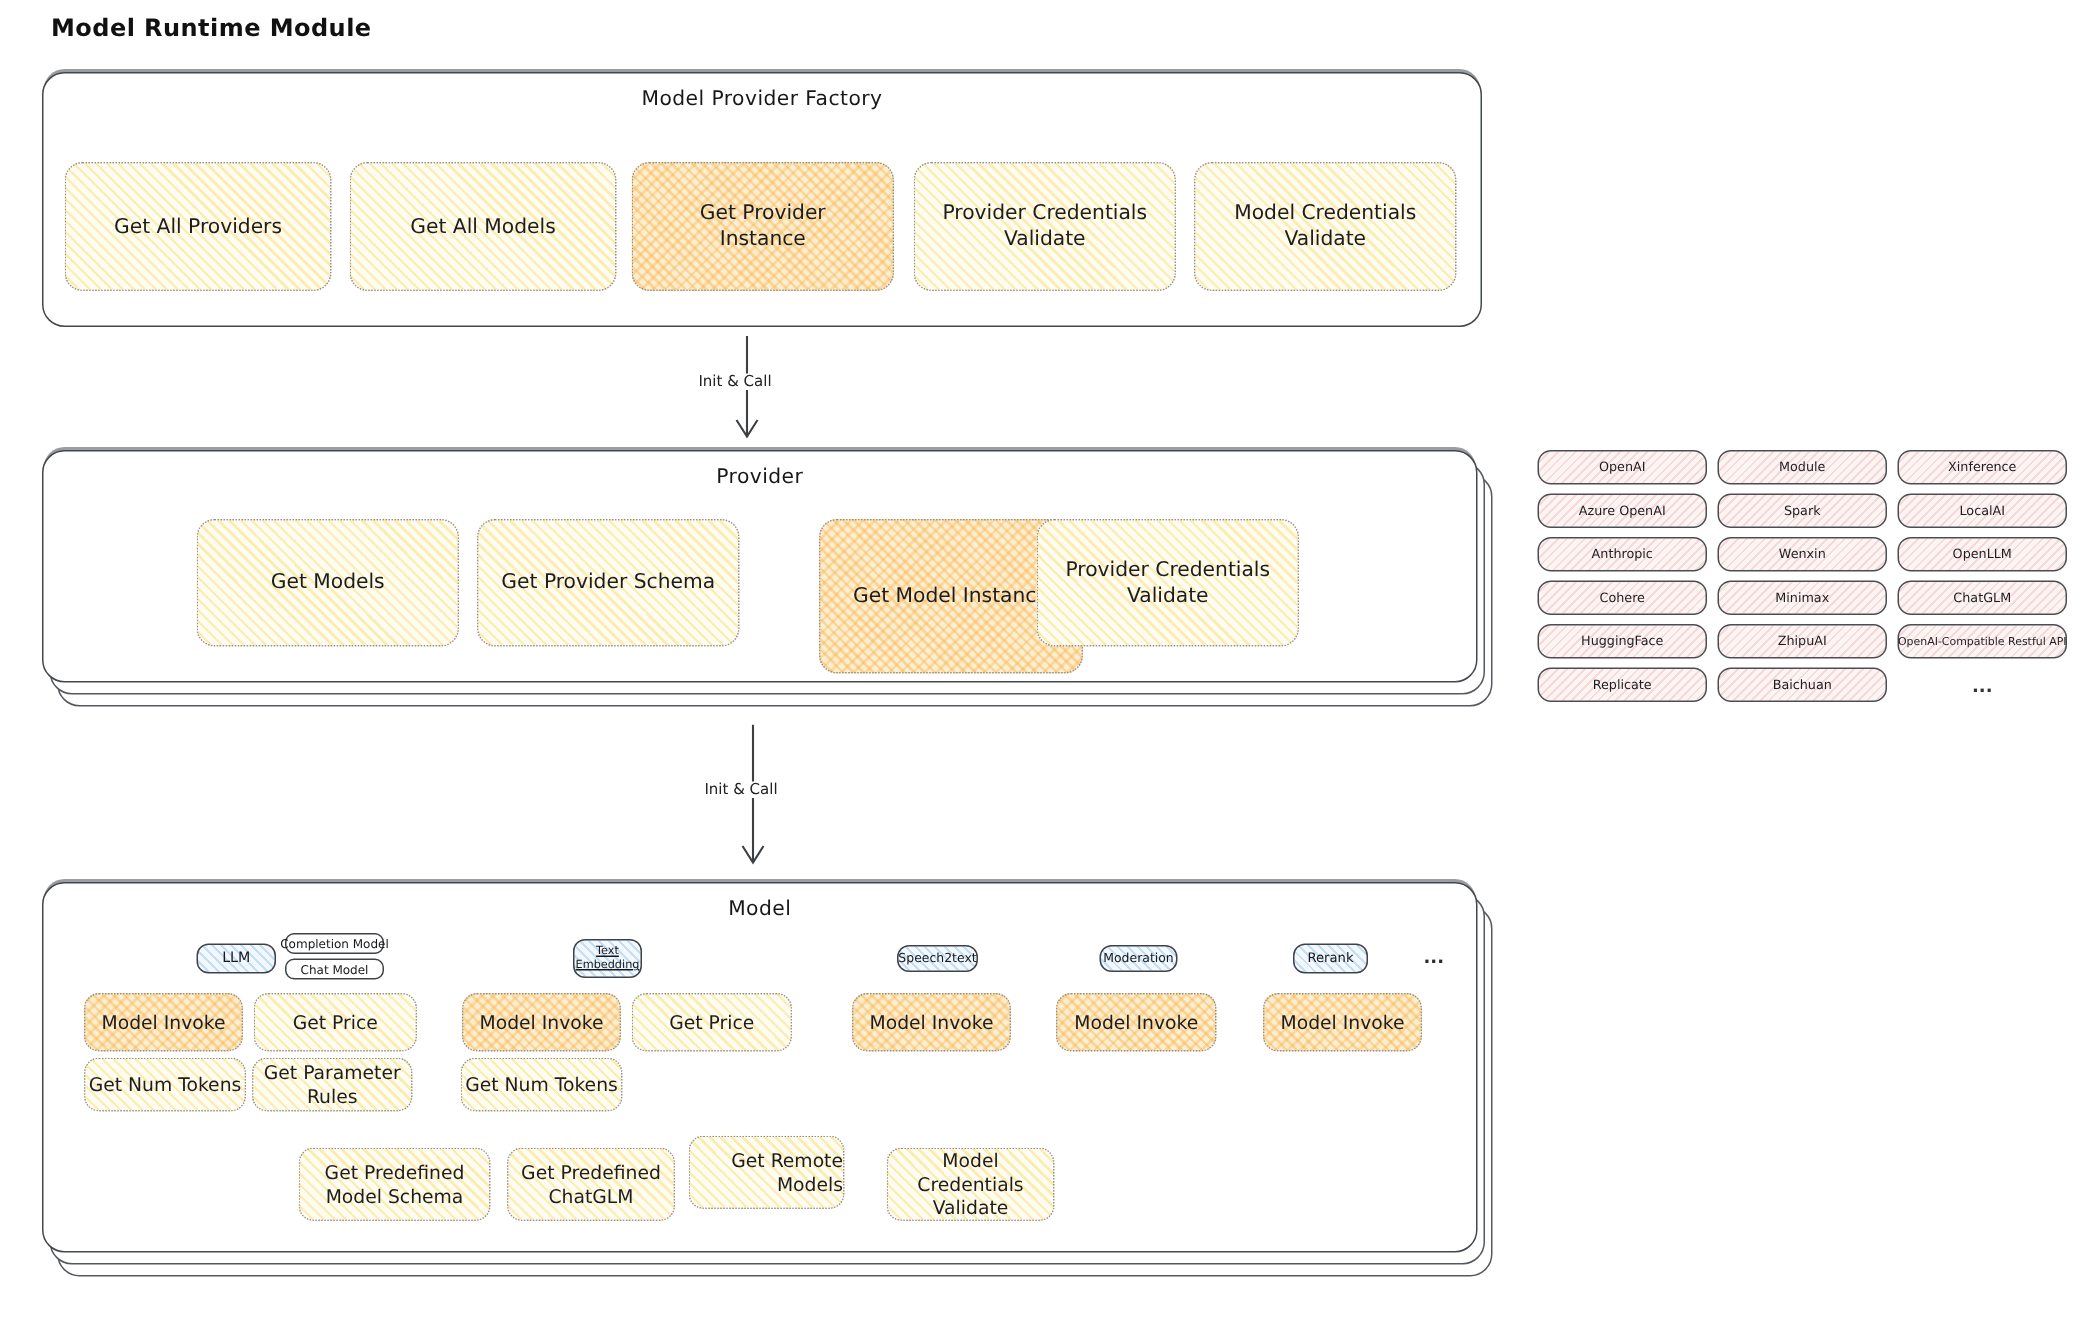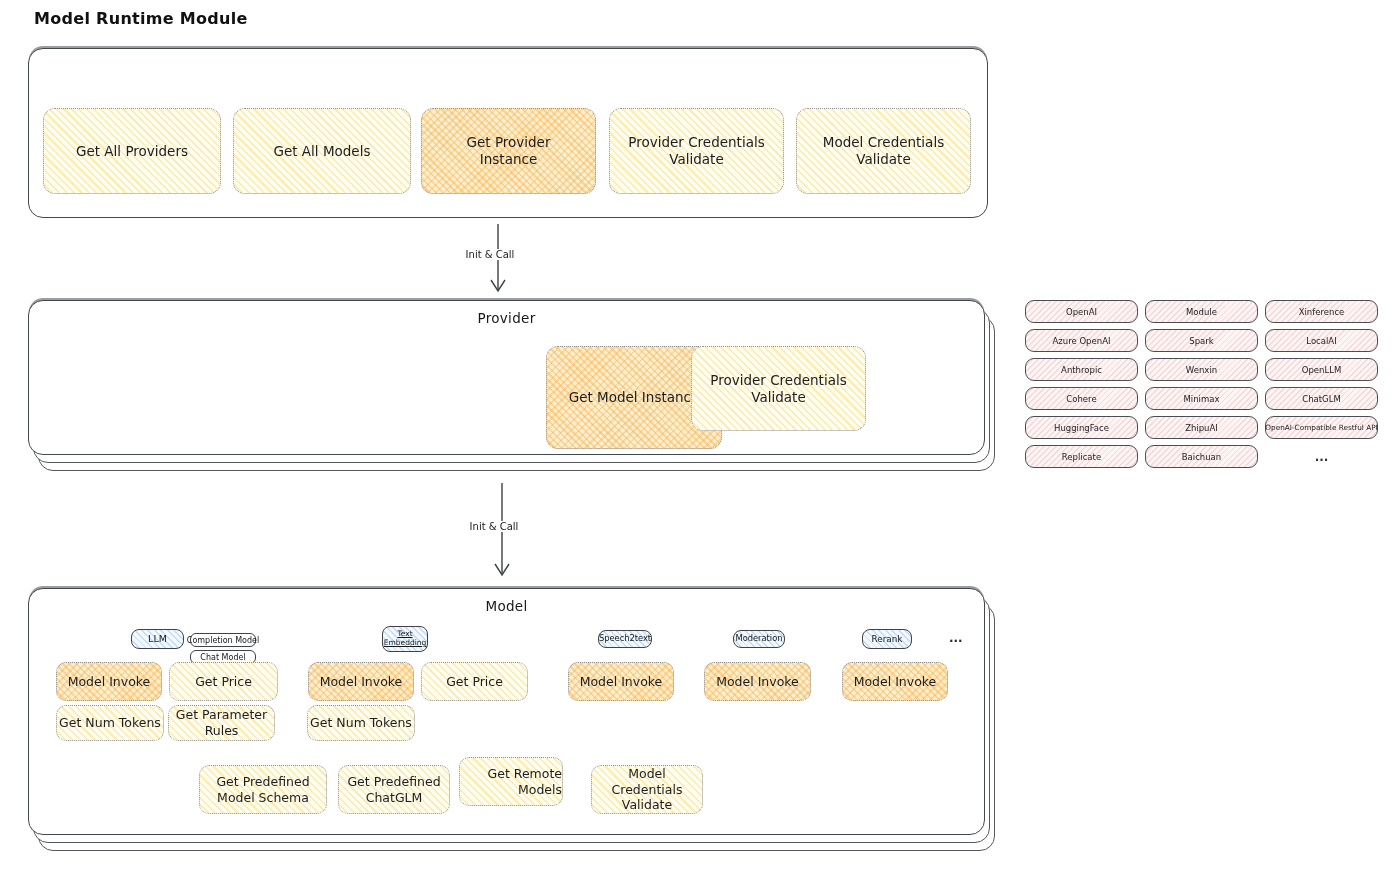--- a/index.html
+++ b/index.html
@@ -63,21 +63,21 @@
     background-image:repeating-linear-gradient(45deg, rgba(128,184,234,.40) 0 1.4px, rgba(0,0,0,0) 1.4px 4.6px);
     display:flex; align-items:center; justify-content:center;
     text-align:center; font-size:9px; line-height:1.15; color:#16181a;
   }
   .tag-white {
     position:absolute;
     border:1.3px solid #3f4347;
     border-radius:6px;
     background:#ffffff;
     display:flex; align-items:center; justify-content:center;
-    font-size:8px; color:#16181a; white-space:nowrap;margin-top:11px;
+    font-size:8px; color:#16181a; white-space:nowrap;
   }
 
   
   .catalog {
     left:1025px; top:300px; width:356px;
     display:grid;
     grid-template-columns:113px 113px 113px;
     column-gap:7px; row-gap:6px;
     grid-auto-rows:23px;
   }
@@ -108,20 +108,21 @@
   }
 
   .dots { font-size:12px; font-weight:bold; color:#2b2b2b; }
 </style>
 </head>
 <body>
 
 <div class="abs page-title">Model Runtime Module</div>
 
 <div class="abs box" style="left:28px; top:48px; width:960px; height:170px;">
+  <div class="box-title">Model Provider Factory</div>
   <div class="btn" style="left:14px; top:59px; width:178px; height:86px;">Get All Providers</div>
   <div class="btn" style="left:204px; top:59px; width:178px; height:86px;">Get All Models</div>
   <div class="btn hl narrow" style="left:392px; top:59px; width:175px; height:86px;">Get Provider Instance</div>
   <div class="btn" style="left:580px; top:59px; width:175px; height:86px;">Provider Credentials Validate</div>
   <div class="btn" style="left:767px; top:59px; width:175px; height:86px;">Model Credentials Validate</div>
 </div>
 
 <div class="abs arrow" style="left:453px; top:224px; width:90px; height:74px;">
   <svg width="90" height="74" viewBox="0 0 90 74">
     <line x1="45" y1="0" x2="45" y2="66" stroke="#3c4043" stroke-width="1.4"></line>
@@ -129,20 +130,22 @@
   </svg>
   <div class="arrow-label-row" style="top:25px;">
     <span class="arrow-label">Init &amp; Call</span>
   </div>
 </div>
 
 <div class="abs ghost" style="left:38px; top:316px; width:957px; height:155px;"></div>
 <div class="abs ghost" style="left:33px; top:308px; width:957px; height:155px;"></div>
 <div class="abs box" style="left:28px; top:300px; width:957px; height:155px;">
   <div class="box-title">Provider</div>
+  <div class="btn" style="left:102px; top:45px; width:175px; height:85px;">Get Models</div>
+  <div class="btn" style="left:289px; top:45px; width:175px; height:85px;">Get Provider Schema</div>
   <div class="btn hl" style="left:475px; top:45px; width:176px; height:103px;margin-left:42px;">Get Model Instance</div>
   <div class="btn" style="left:662px; top:45px; width:175px; height:85px;">Provider Credentials Validate</div>
 </div>
 
 <div class="abs catalog">
   <div class="pill">OpenAI</div>
   <div class="pill">Module</div>
   <div class="pill">Xinference</div>
 
   <div class="pill">Azure OpenAI</div>

